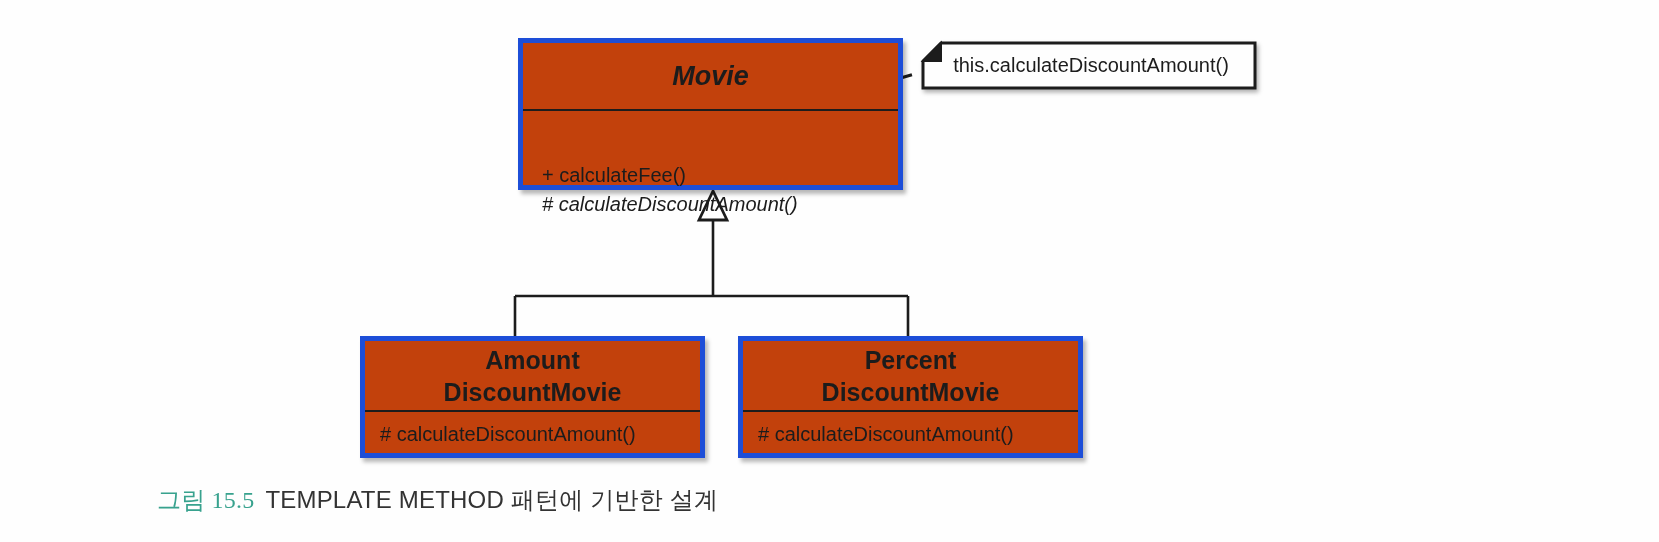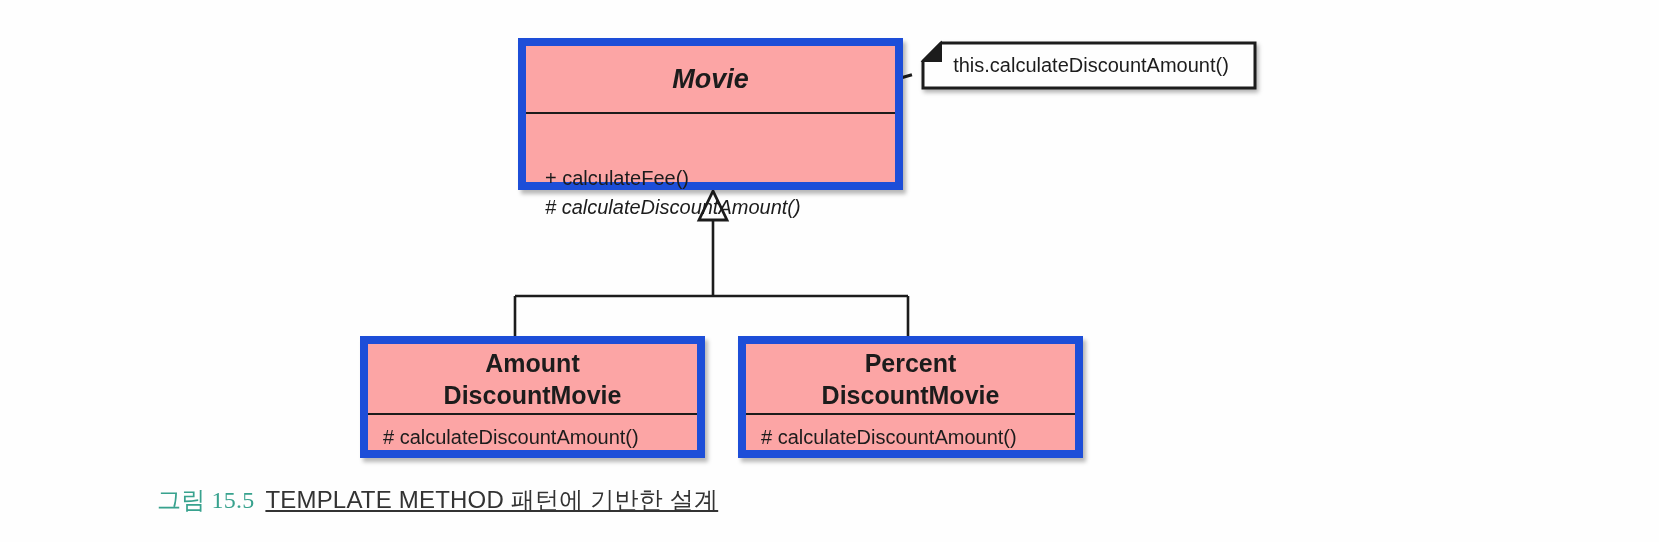--- a/index.html
+++ b/index.html
@@ -12,22 +12,22 @@
     width:1659px;height:542px;
     background:#fefefe;
     overflow:hidden;
   }
   .svg-layer{
     position:absolute;left:0;top:0;width:1659px;height:542px;
     pointer-events:none;
   }
   .class-box{
     position:absolute;
-    background:#fca5a5;
-    border:8px solid #1d4ed8;
+    background:#c2410c;
+    border:5px solid #1d4ed8;
     box-shadow:3px 4px 4px rgba(0,0,0,.28);
     box-sizing:border-box;
     color:#1c1c1c;
   }
   .movie-box{left:518px;top:38px;width:385px;height:152px;}
   .movie-box .class-title{
     height:66px;
     border-bottom:2.5px solid #1c1c1c;
     display:flex;align-items:center;justify-content:center;
     font-size:27px;font-weight:bold;font-style:italic;
@@ -54,21 +54,21 @@
     position:absolute;left:935px;top:45px;width:312px;height:40px;
     display:flex;align-items:center;justify-content:center;
     font-size:20px;color:#1c1c1c;white-space:nowrap;
   }
   .caption{
     position:absolute;left:157px;top:484px;
     font-size:24px;white-space:nowrap;
     letter-spacing:.2px;
   }
   .caption .fig-label{color:#38a28e;font-family:Liberation Serif, serif;}
-  .caption .fig-text{color:#333333;margin-left:11px;text-decoration:underline;}
+  .caption .fig-text{color:#333333;margin-left:11px;}
   .note-group{filter:drop-shadow(2px 3px 2px rgba(0,0,0,.3));}
 </style>
 </head>
 <body>
 
 <div class="canvas">
 
   <svg class="svg-layer" viewBox="0 0 1659 542" xmlns="http://www.w3.org/2000/svg">
 
     <path d="M 712 132 L 918 73" stroke="#1c1c1c" stroke-width="3.2" stroke-dasharray="10 8" fill="none"></path>

